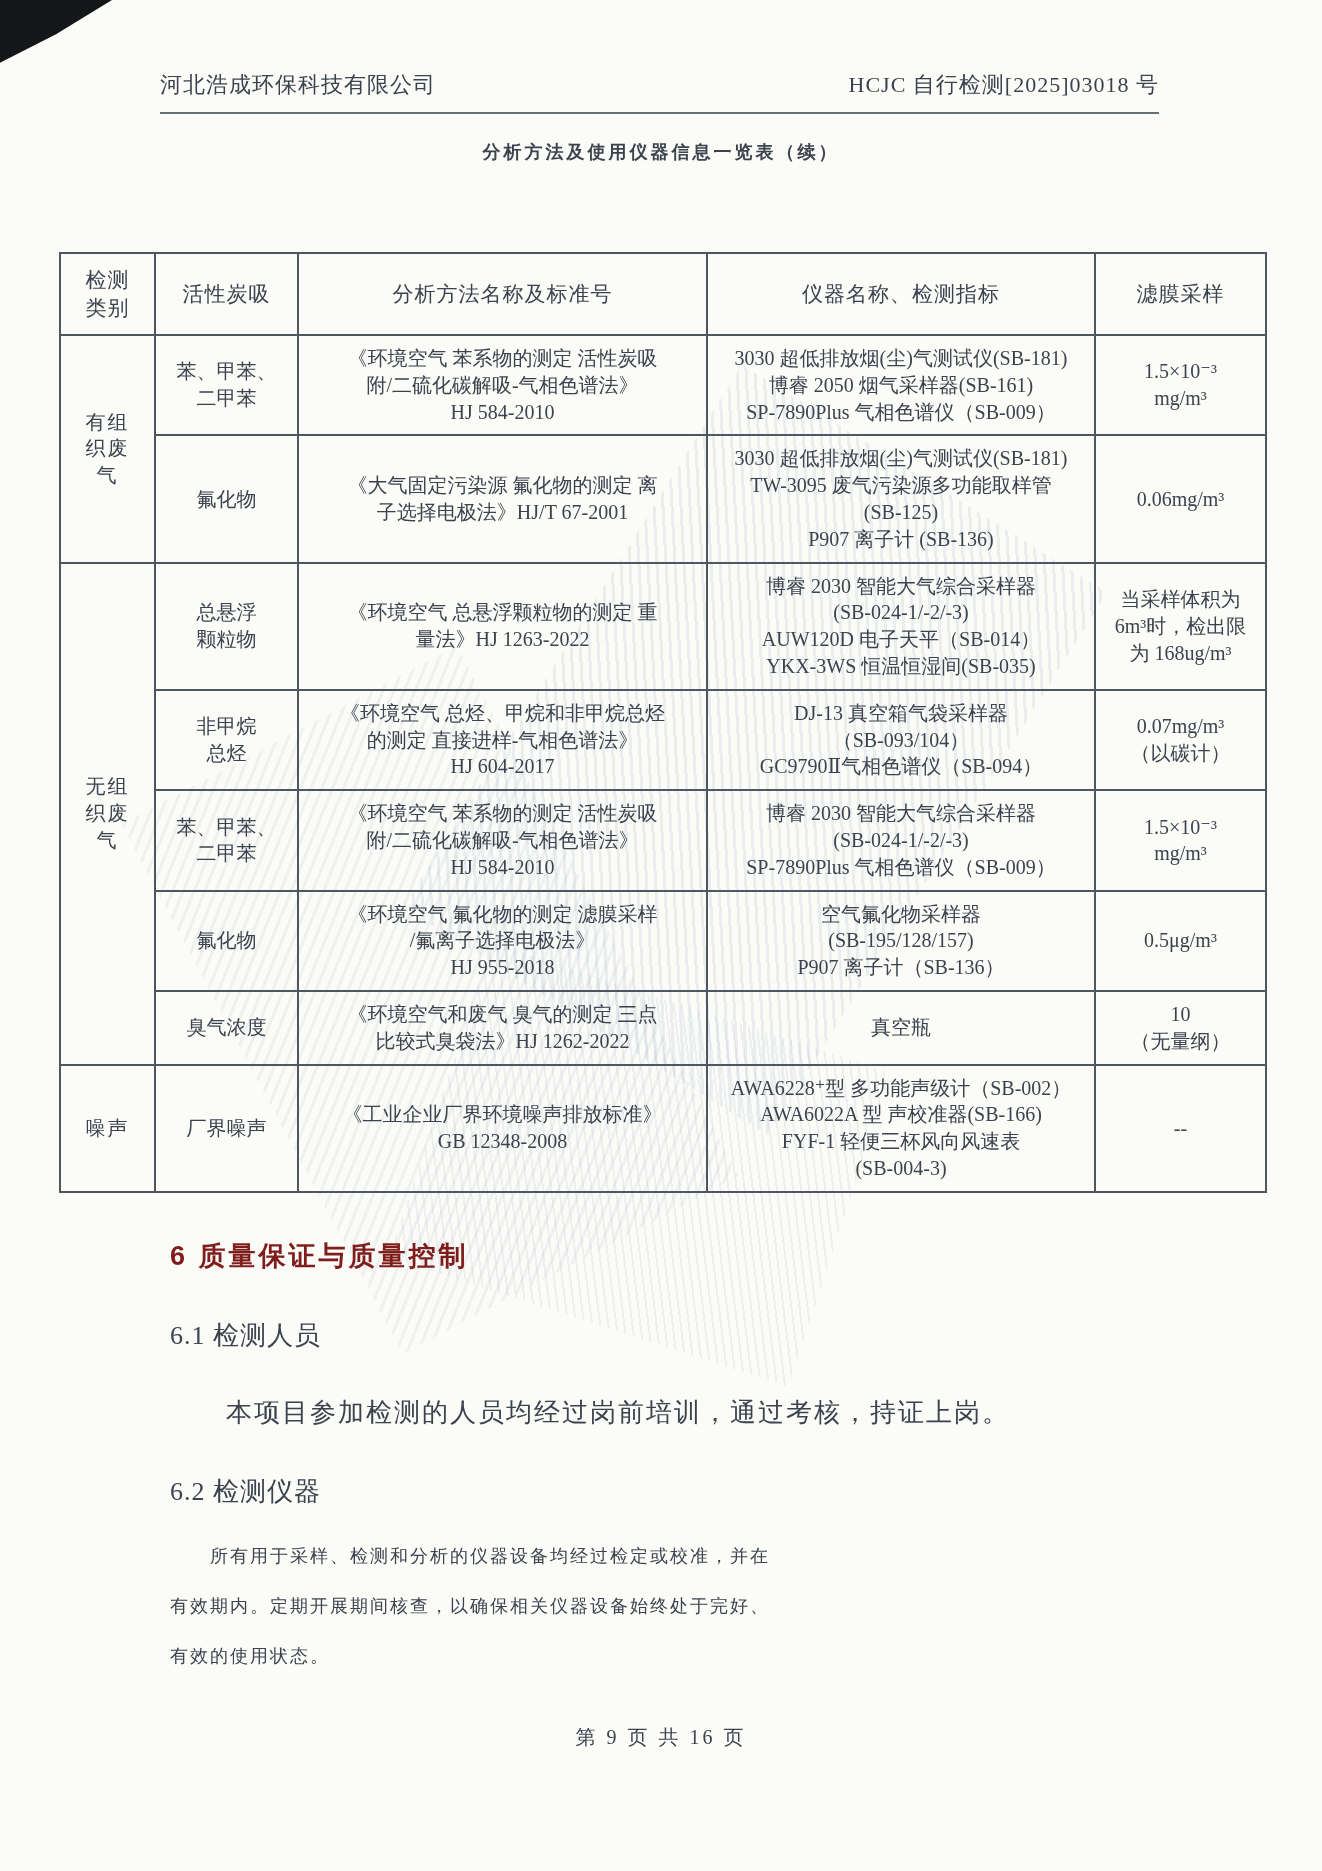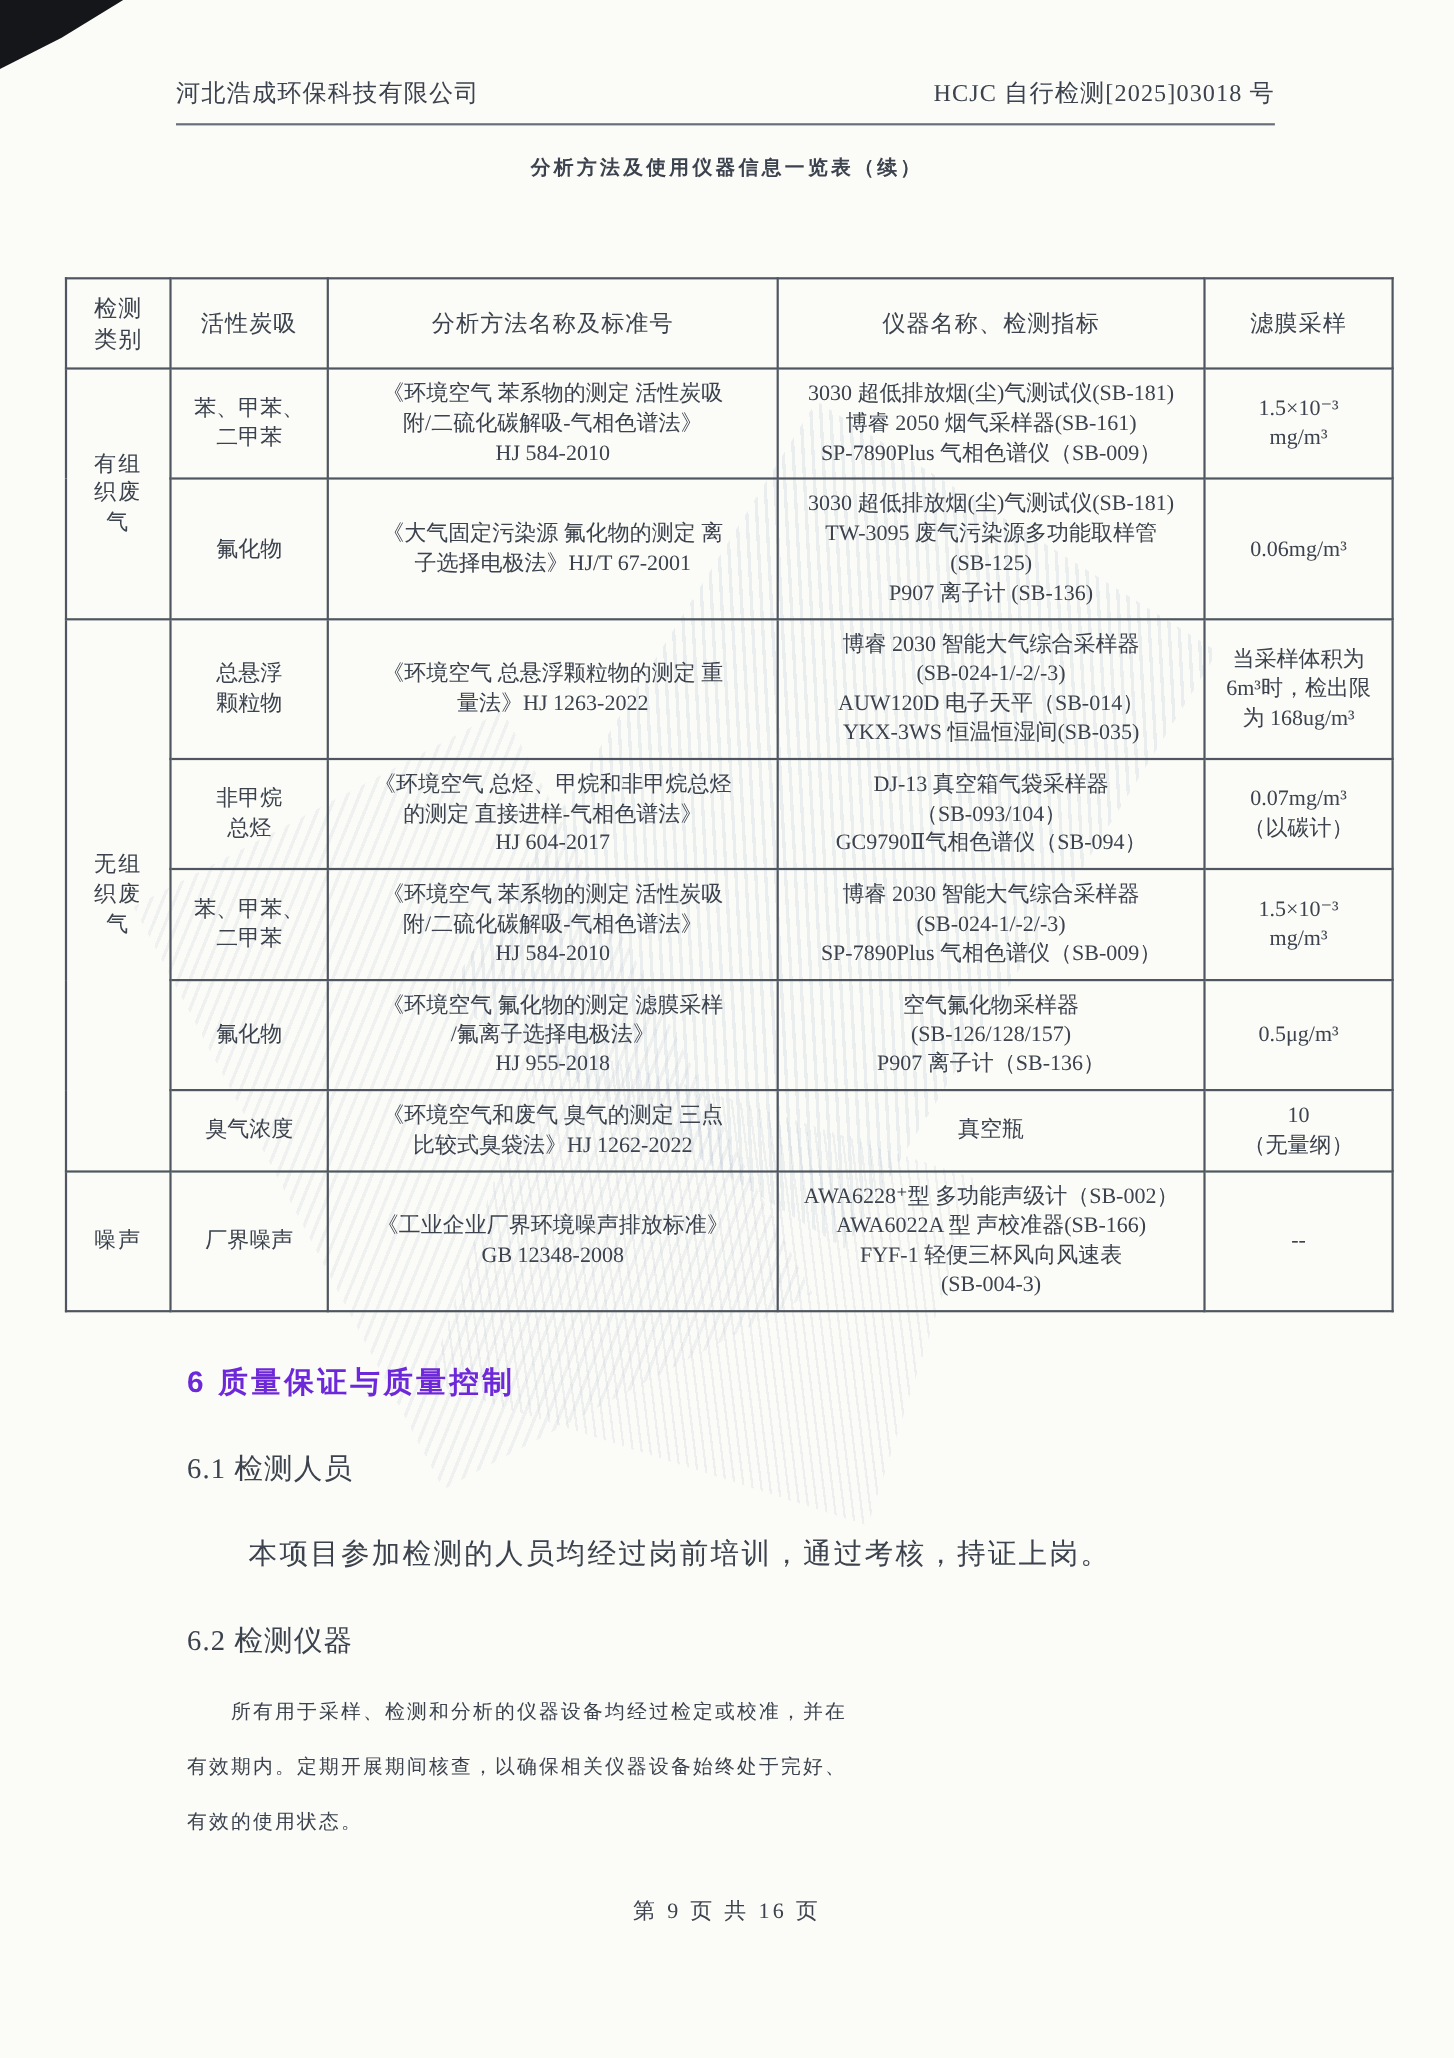--- a/index.html
+++ b/index.html
@@ -29,21 +29,21 @@
   table.methods{border-collapse:collapse;table-layout:fixed;position:absolute;
     top:252px;left:59px;width:1206px;background:transparent;}
   .methods th,.methods td{border:2px solid #4f565f;text-align:center;vertical-align:middle;
     padding:9px 6px;font-size:20px;line-height:1.34;font-weight:normal;}
   .methods th{font-size:21px;letter-spacing:1px;height:62px;}
   .pre{white-space:pre-line;margin-left:48px;}
   .cat{letter-spacing:2px;}
   
   .sections{position:absolute;top:1238px;left:170px;right:158px;}
   .sec-heading{font-family:"Liberation Sans","DejaVu Sans",sans-serif;font-weight:700;
-    font-size:27px;letter-spacing:3px;color:#6d28d9;}
+    font-size:27px;letter-spacing:3px;color:#7f1d1d;}
   .sec-sub{font-size:26px;margin-top:44px;letter-spacing:1px;}
   .sec-para1{font-size:26px;margin-top:44px;letter-spacing:2px;line-height:1.25;}
   .sec-sub2{font-size:26px;margin-top:44px;letter-spacing:1px;}
   .sec-para2{font-size:18px;margin-top:22px;letter-spacing:2px;line-height:50px;white-space:pre-line;}
   
   .footer{position:absolute;top:1724px;left:0;width:100%;text-align:center;
     font-size:20px;letter-spacing:3px;}
 </style>
 </head>
 <body>
@@ -145,21 +145,21 @@
 SP-7890Plus 气相色谱仪（SB-009）</td>
         <td class="pre">1.5×10⁻³
 mg/m³</td>
       </tr>
       <tr>
         <td class="pre">氟化物</td>
         <td class="pre">《环境空气 氟化物的测定 滤膜采样
 /氟离子选择电极法》
 HJ 955-2018</td>
         <td class="pre">空气氟化物采样器
-(SB-126/128/157)
+(SB-195/128/157)
 P907 离子计（SB-136）</td>
         <td class="pre">0.5μg/m³</td>
       </tr>
       <tr>
         <td class="pre">臭气浓度</td>
         <td class="pre">《环境空气和废气 臭气的测定 三点
 比较式臭袋法》HJ 1262-2022</td>
         <td class="pre">真空瓶</td>
         <td class="pre">10
 （无量纲）</td>

